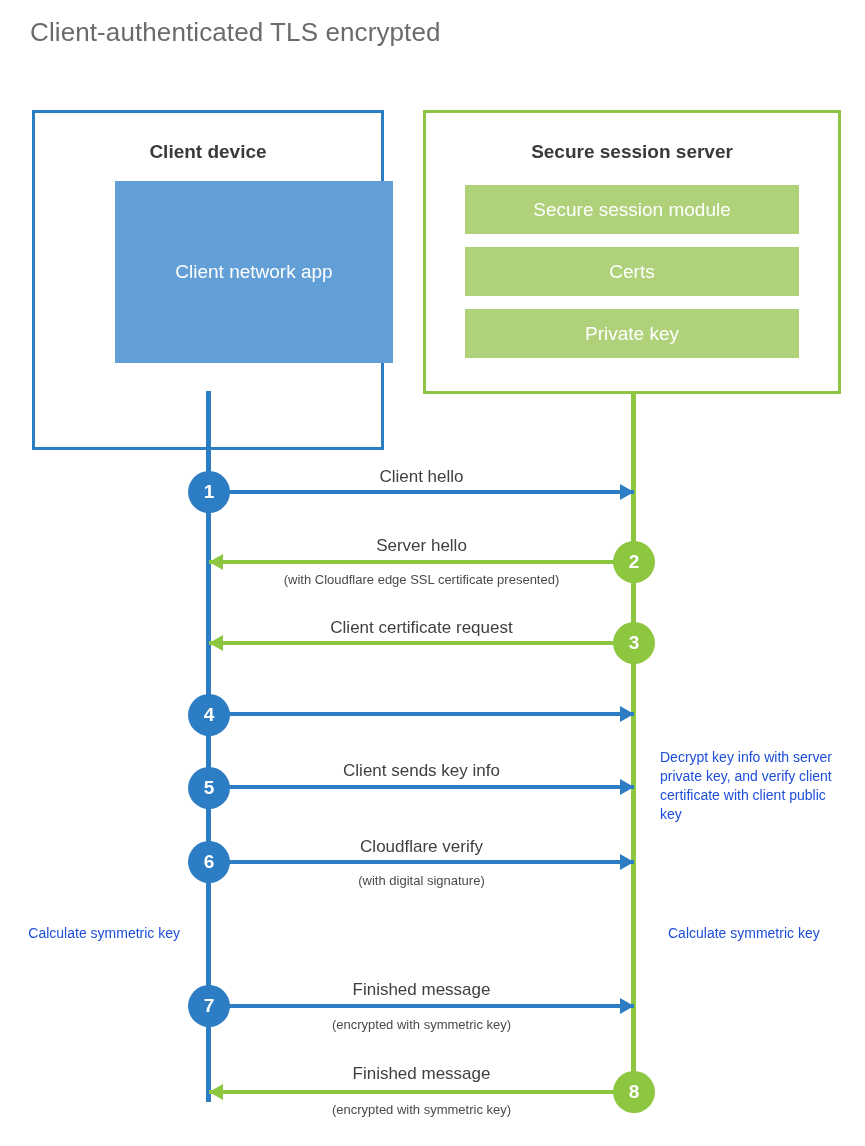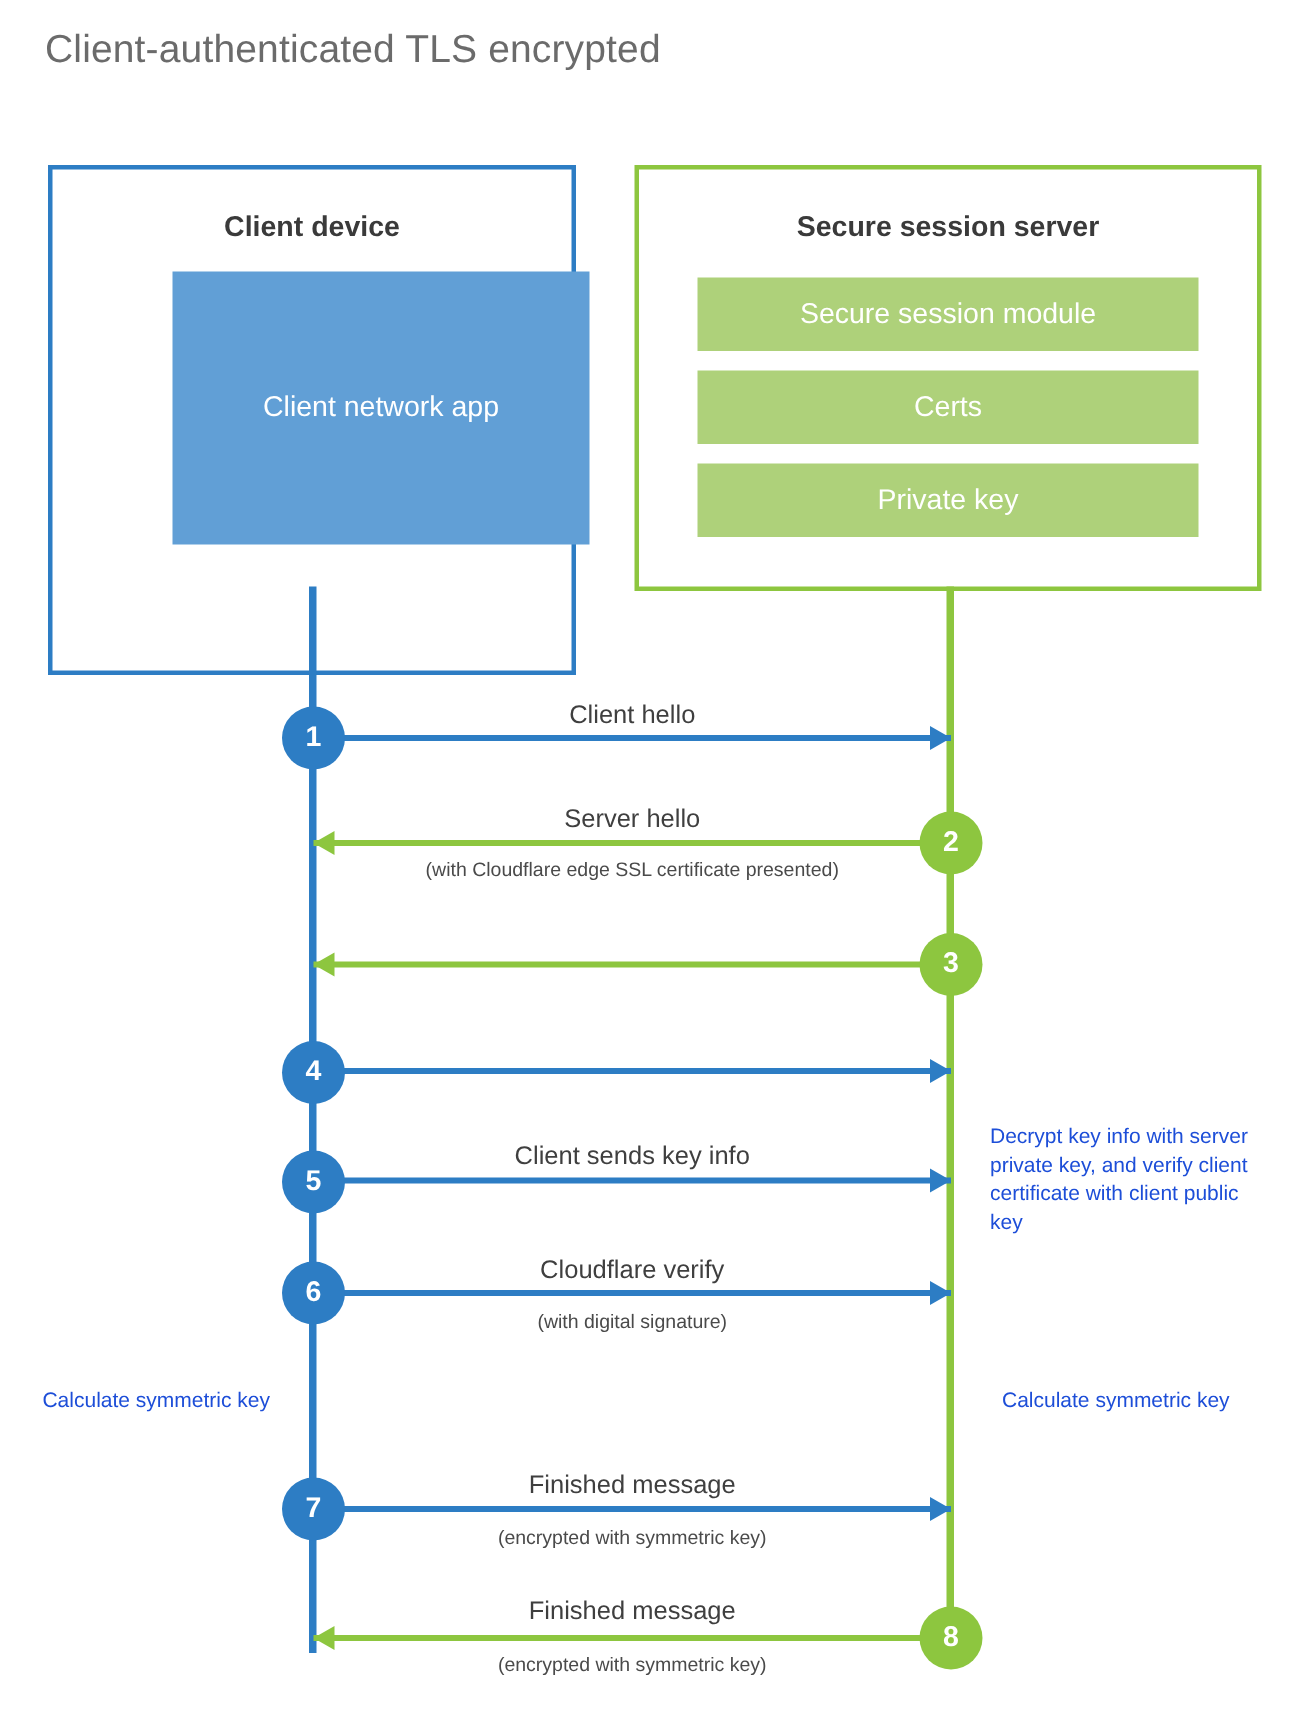--- a/index.html
+++ b/index.html
@@ -230,20 +230,21 @@
   <div class="step blue" style="left:188px; top:471px">1</div>
 
   <div class="msg-label" style="top:536px">Server hello</div>
   <div class="msg rtl" style="top:560px">
     <div class="shaft"></div>
     <div class="head"></div>
   </div>
   <div class="msg-sub" style="top:572px">(with Cloudflare edge SSL certificate presented)</div>
   <div class="step green" style="left:613px; top:541px">2</div>
 
+  <div class="msg-label" style="top:618px">Client certificate request</div>
   <div class="msg rtl" style="top:641px">
     <div class="shaft"></div>
     <div class="head"></div>
   </div>
   <div class="step green" style="left:613px; top:622px">3</div>
 
   <div class="msg ltr" style="top:712px">
     <div class="shaft"></div>
     <div class="head"></div>
   </div>

